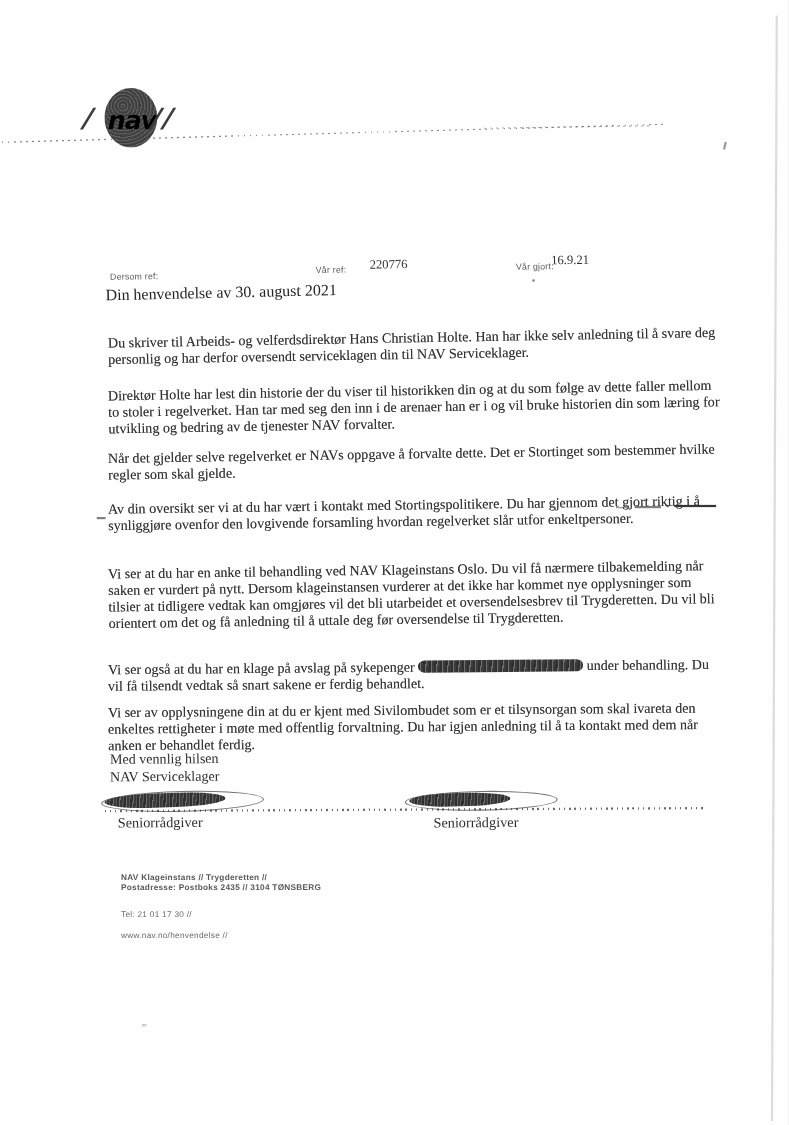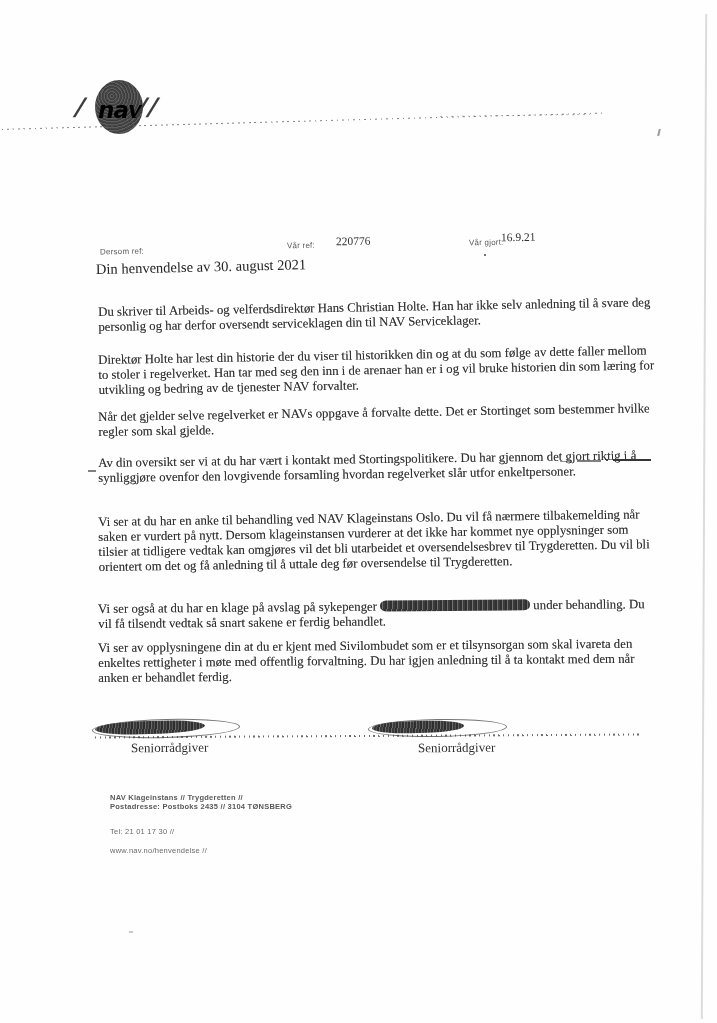--- a/index.html
+++ b/index.html
@@ -51,21 +51,21 @@
   .scribble{
     background:repeating-linear-gradient(96deg, #2e2e2e 0 2px, #6b6b6b 2px 3px, #3a3a3a 3px 5px, #555 5px 6px);
     border-radius:45%/55%;
   }
   .inline-scribble{
     display:inline-block;width:150px;height:11px;vertical-align:-1px;
     background:repeating-linear-gradient(94deg, #303030 0 2px, #707070 2px 3px, #3c3c3c 3px 5px);
     border-radius:6px/5px;
   }
   .sig-loop{border:1px solid rgba(70,70,70,.75);border-radius:50%;background:transparent;}
-  .sig-title{font-size:13px;color:#2f2f2f;margin-left:24px;}
+  .sig-title{font-size:13px;color:#2f2f2f;}
   .sigline{
     height:1.5px;
     background-image:repeating-linear-gradient(to right, #6a6a6a 0 1.3px, transparent 1.3px 4.8px);
   }
   
   .footer-line{left:110px;font:7.5px "Liberation Sans", sans-serif;color:#6a6a6a;letter-spacing:.25px;}
   .footer-bold{font-weight:700;color:#595959;}
   
   .artifact{background:#4a4a4a;}
   .edge-line{left:703px;top:14px;width:1.5px;height:1005px;background:#dcdcdc;transform:rotate(0.25deg);}
@@ -104,20 +104,24 @@
   <p class="abs para" style="top:589px;transform:rotate(-0.5deg);"><span>Vi ser også at du har en klage på avslag på sykepenger </span><span class="inline-scribble"></span><span> under behandling. Du vil få tilsendt vedtak så snart sakene er ferdig behandlet.</span></p>
 
   <p class="abs para" style="top:628px;transform:rotate(-0.45deg);">Vi ser av opplysningene din at du er kjent med Sivilombudet som er et tilsynsorgan som skal ivareta den enkeltes rettigheter i møte med offentlig forvaltning. Du har igjen anledning til å ta kontakt med dem når anken er behandlet ferdig.</p>
 
   <div class="abs artifact" style="left:560px;top:461px;width:12px;height:1px;opacity:.6;"></div>
   <div class="abs artifact" style="left:577px;top:460px;width:24px;height:1.5px;opacity:.7;"></div>
   <div class="abs artifact" style="left:606px;top:459px;width:2px;height:2px;"></div>
   <div class="abs artifact" style="left:613px;top:459px;width:38px;height:2px;background:#353535;"></div>
   <div class="abs artifact" style="left:88px;top:470px;width:8px;height:1.5px;opacity:.7;"></div>
 
+  <div class="abs closing">
+    <div>Med vennlig hilsen</div>
+    <div>NAV Serviceklager</div>
+  </div>
 
   <div class="abs sigline" style="left:95px;top:735px;width:545px;transform:rotate(-0.3deg);"></div>
   <div class="abs sig-loop" style="left:92px;top:719px;width:146px;height:17px;transform:rotate(-1.5deg);"></div>
   <div class="abs scribble" style="left:95px;top:721px;width:110px;height:13px;transform:rotate(-2deg);"></div>
   <div class="abs sig-loop" style="left:368px;top:719px;width:137px;height:16px;transform:rotate(-1deg);"></div>
   <div class="abs scribble" style="left:372px;top:721px;width:92px;height:12px;transform:rotate(-1.5deg);"></div>
   <div class="abs sig-title" style="left:107px;top:740px;transform:rotate(-0.4deg);">Seniorrådgiver</div>
   <div class="abs sig-title" style="left:394px;top:740px;transform:rotate(-0.4deg);">Seniorrådgiver</div>
 
   <div class="abs footer-line footer-bold" style="top:793px;">NAV Klageinstans // Trygderetten //</div>

